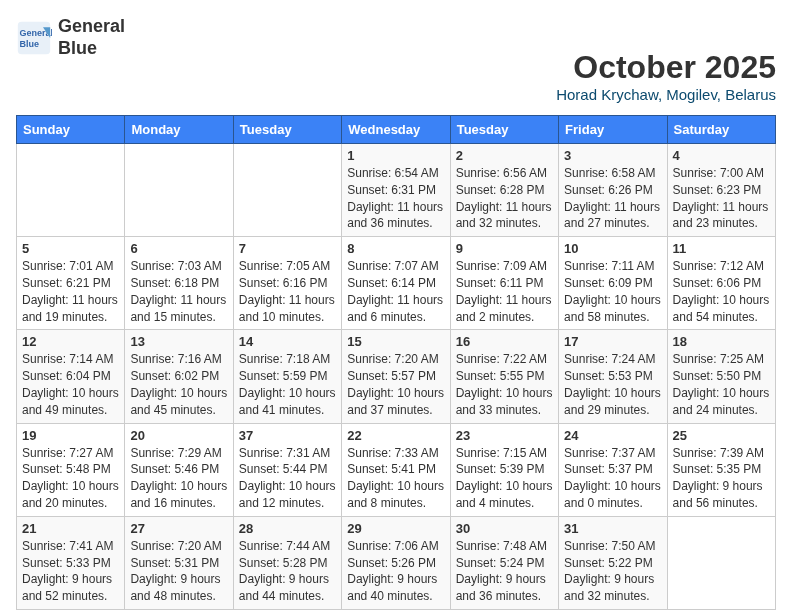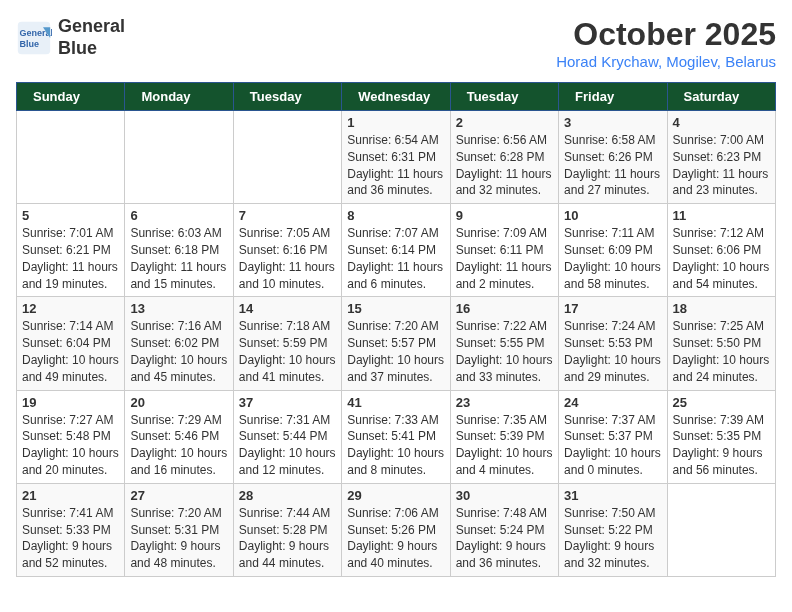--- a/index.html
+++ b/index.html
@@ -26,41 +26,42 @@
       font-weight: bold;
       color: #333;
       line-height: 1.2;
     }
     .logo-icon {
       width: 36px;
       height: 36px;
     }
     .title-block {
       text-align: right;
+      margin-top: 33px;
     }
     .month-title {
       font-size: 32px;
       font-weight: bold;
       color: #333;
     }
     .location {
       font-size: 15px;
-      color: #3b82f6;
+      color: #0c4a6e;
     }
     table {
       width: 100%;
       border-collapse: collapse;
       table-layout: fixed;
     }
     thead tr th {
-      background: #14532d;
+      background: #3b82f6;
       color: #fff;
       font-size: 13px;
       font-weight: bold;
-      padding: 6px 16px;
+      padding: 6px 6px;
       text-align: left;
       border: 1px solid #2a5590;
     }
     tbody tr td {
       border: 1px solid #ccc;
       vertical-align: top;
       padding: 4px 5px;
       font-size: 11px;
       color: #333;
       height: 90px;
@@ -158,21 +159,21 @@
       <tr>
         <td>
           <span class="day-number">5</span>
           <div class="cell-content">Sunrise: 7:01 AM
 Sunset: 6:21 PM
 Daylight: 11 hours
 and 19 minutes.</div>
         </td>
         <td>
           <span class="day-number">6</span>
-          <div class="cell-content">Sunrise: 6:03 AM
+          <div class="cell-content">Sunrise: 7:03 AM
 Sunset: 6:18 PM
 Daylight: 11 hours
 and 15 minutes.</div>
         </td>
         <td>
           <span class="day-number">7</span>
           <div class="cell-content">Sunrise: 7:05 AM
 Sunset: 6:16 PM
 Daylight: 11 hours
 and 10 minutes.</div>
@@ -273,29 +274,29 @@
 and 16 minutes.</div>
         </td>
         <td>
           <span class="day-number">37</span>
           <div class="cell-content">Sunrise: 7:31 AM
 Sunset: 5:44 PM
 Daylight: 10 hours
 and 12 minutes.</div>
         </td>
         <td>
-          <span class="day-number">41</span>
+          <span class="day-number">22</span>
           <div class="cell-content">Sunrise: 7:33 AM
 Sunset: 5:41 PM
 Daylight: 10 hours
 and 8 minutes.</div>
         </td>
         <td>
           <span class="day-number">23</span>
-          <div class="cell-content">Sunrise: 7:35 AM
+          <div class="cell-content">Sunrise: 7:15 AM
 Sunset: 5:39 PM
 Daylight: 10 hours
 and 4 minutes.</div>
         </td>
         <td>
           <span class="day-number">24</span>
           <div class="cell-content">Sunrise: 7:37 AM
 Sunset: 5:37 PM
 Daylight: 10 hours
 and 0 minutes.</div>

